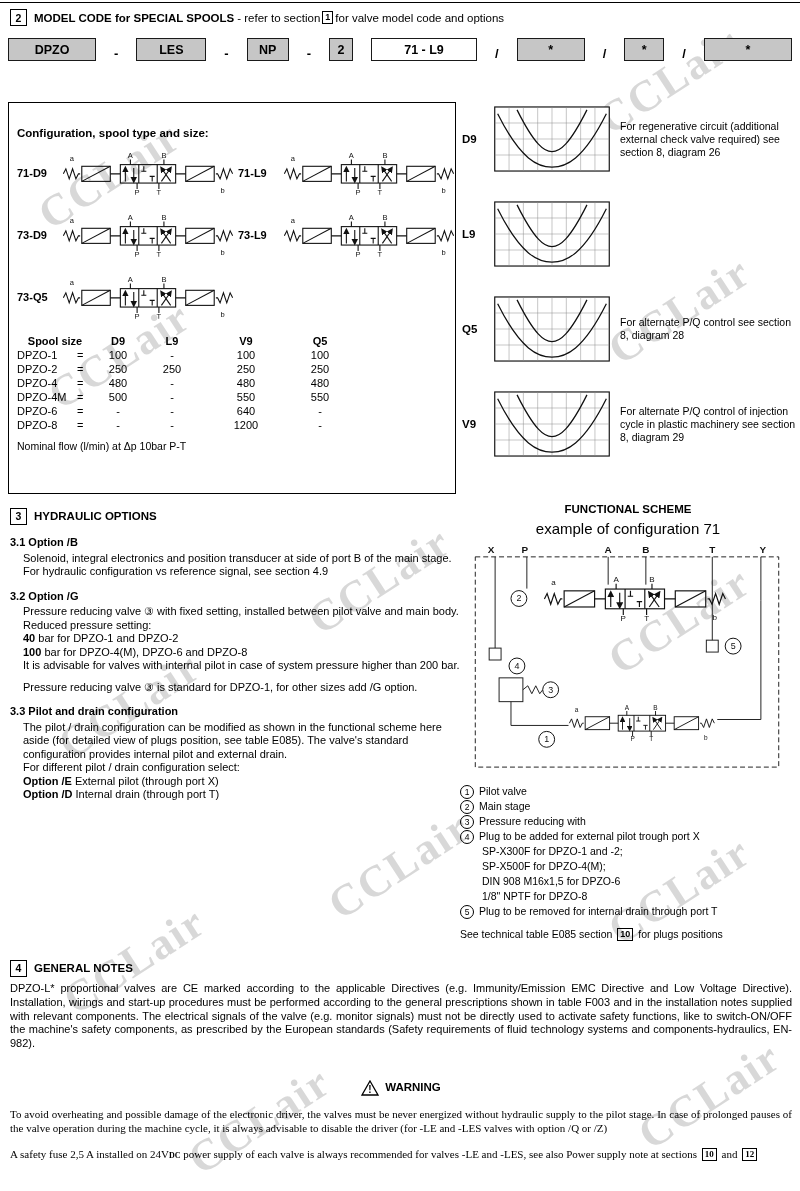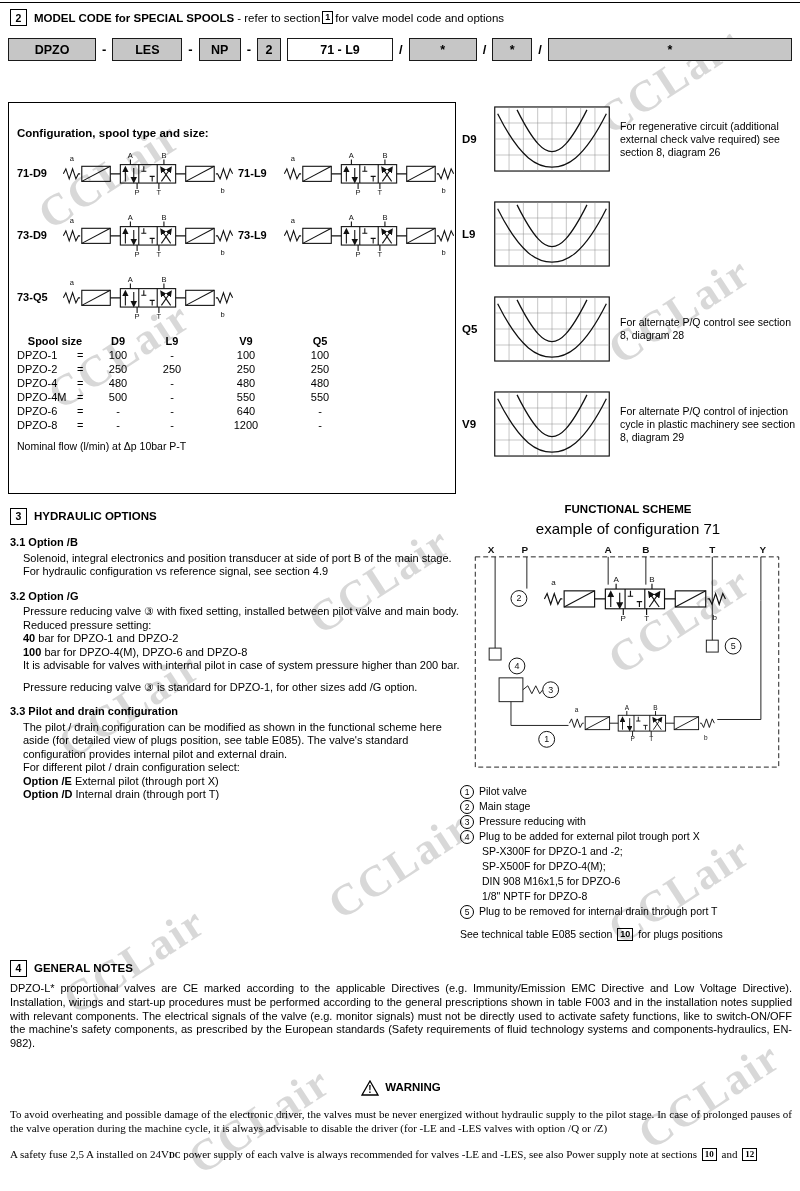--- a/index.html
+++ b/index.html
@@ -11,21 +11,21 @@
       color:#8f8f8f;opacity:.34;transform:rotate(-33deg);letter-spacing:2px;pointer-events:none;white-space:nowrap;}
   
   .numbox{display:inline-flex;align-items:center;justify-content:center;width:15px;height:15px;
       border:1.5px solid #000;font-weight:bold;font-size:10.5px;margin-right:7px;flex:0 0 auto;}
   .inbox{display:inline-block;border:1px solid #000;padding:0 2px;font-size:9px;font-weight:bold;
       line-height:11px;vertical-align:1px;margin:0 2px;}
   
   .sec2-head{position:absolute;top:9px;left:10px;right:10px;display:flex;align-items:center;font-size:11.5px;}
   .sec2-head b{margin-right:3px;}
   
-  .mc-row{position:absolute;top:38px;left:8px;right:8px;display:flex;align-items:center;gap:6px;}
+  .mc-row{position:absolute;top:38px;left:8px;right:8px;display:flex;align-items:flex-end;gap:18px;}
   .mc-box{height:21px;display:flex;align-items:center;justify-content:center;background:#c6c6c6;
       border:1.5px solid #1a1a1a;font-weight:bold;font-size:12.5px;flex:0 0 auto;}
   .mc-box.white{background:#fff;}
   .mc-sep{font-weight:bold;font-size:13px;flex:0 0 auto;}
   .w-dpzo{width:86px}.w-les{width:68px}.w-np{width:40px}.w-2{width:22px}.w-719{width:104px}
   .w-s1{width:66px}.w-s2{width:38px}.w-s3{flex:1 1 auto}
   
   #configBox{position:absolute;left:8px;top:102px;width:448px;height:392px;border:1px solid #000;
       padding:24px 8px;box-sizing:border-box;}
   .cfg-title{font-weight:bold;font-size:11.5px;}

